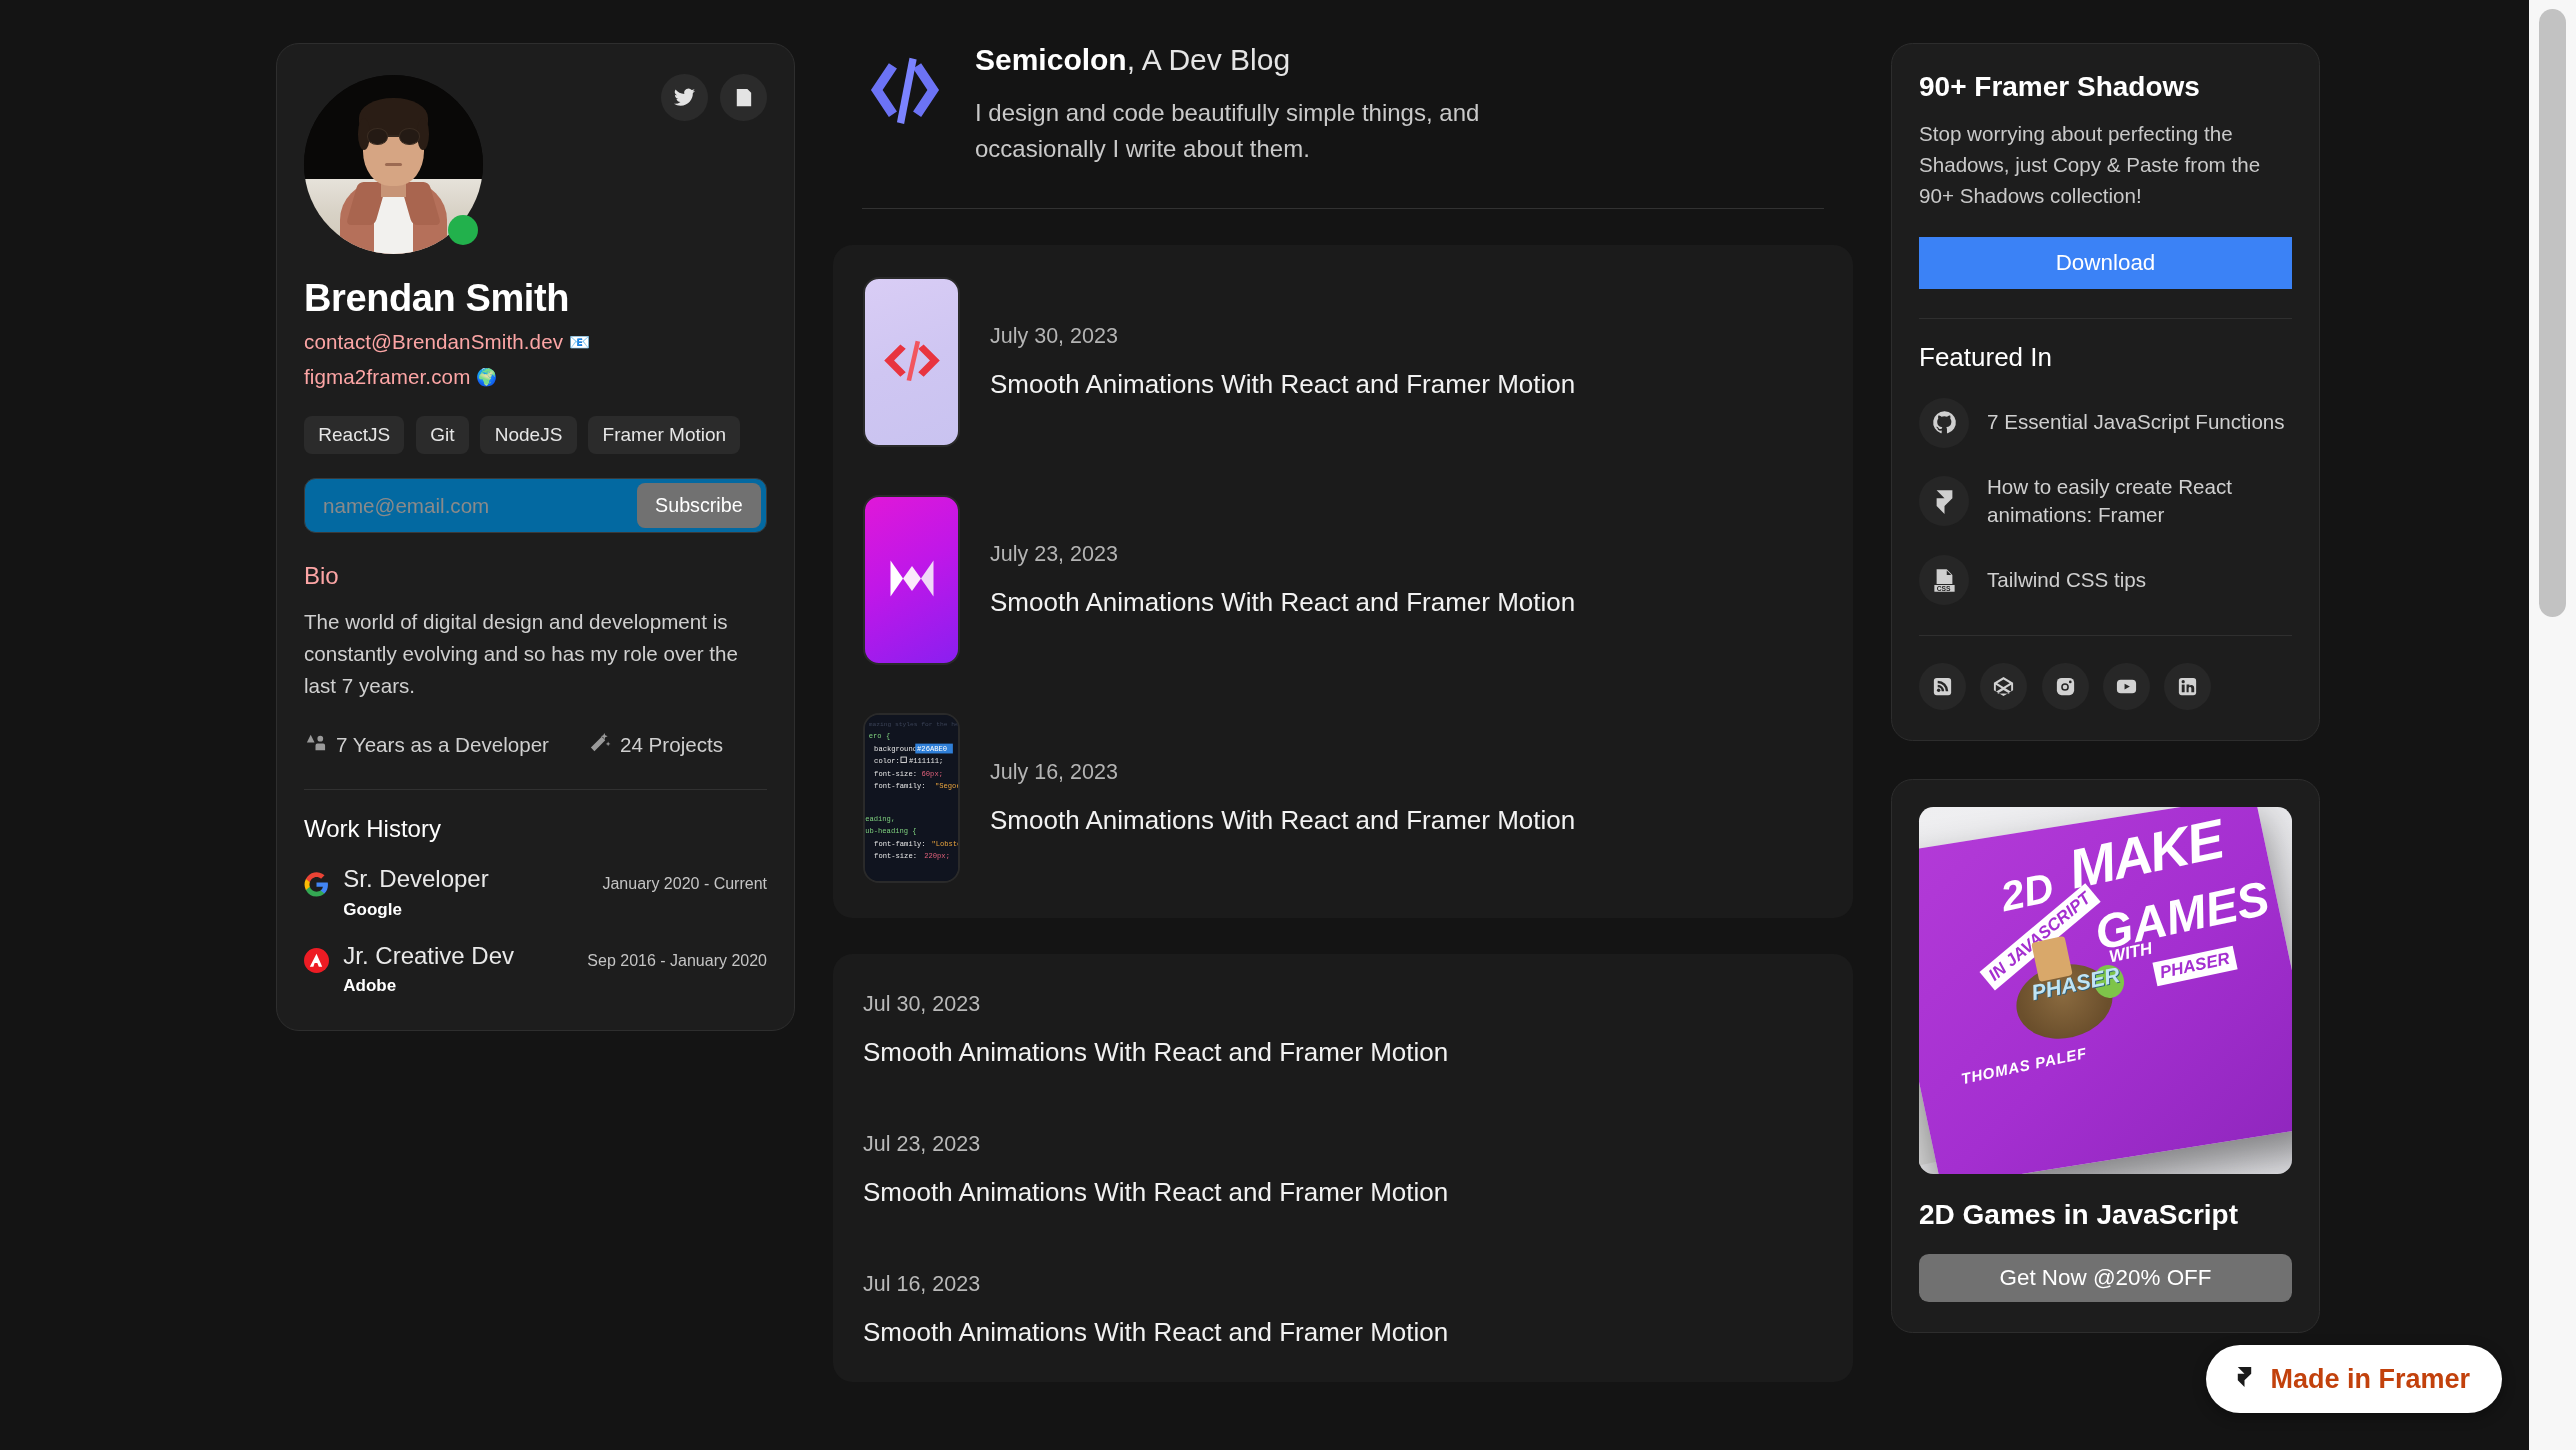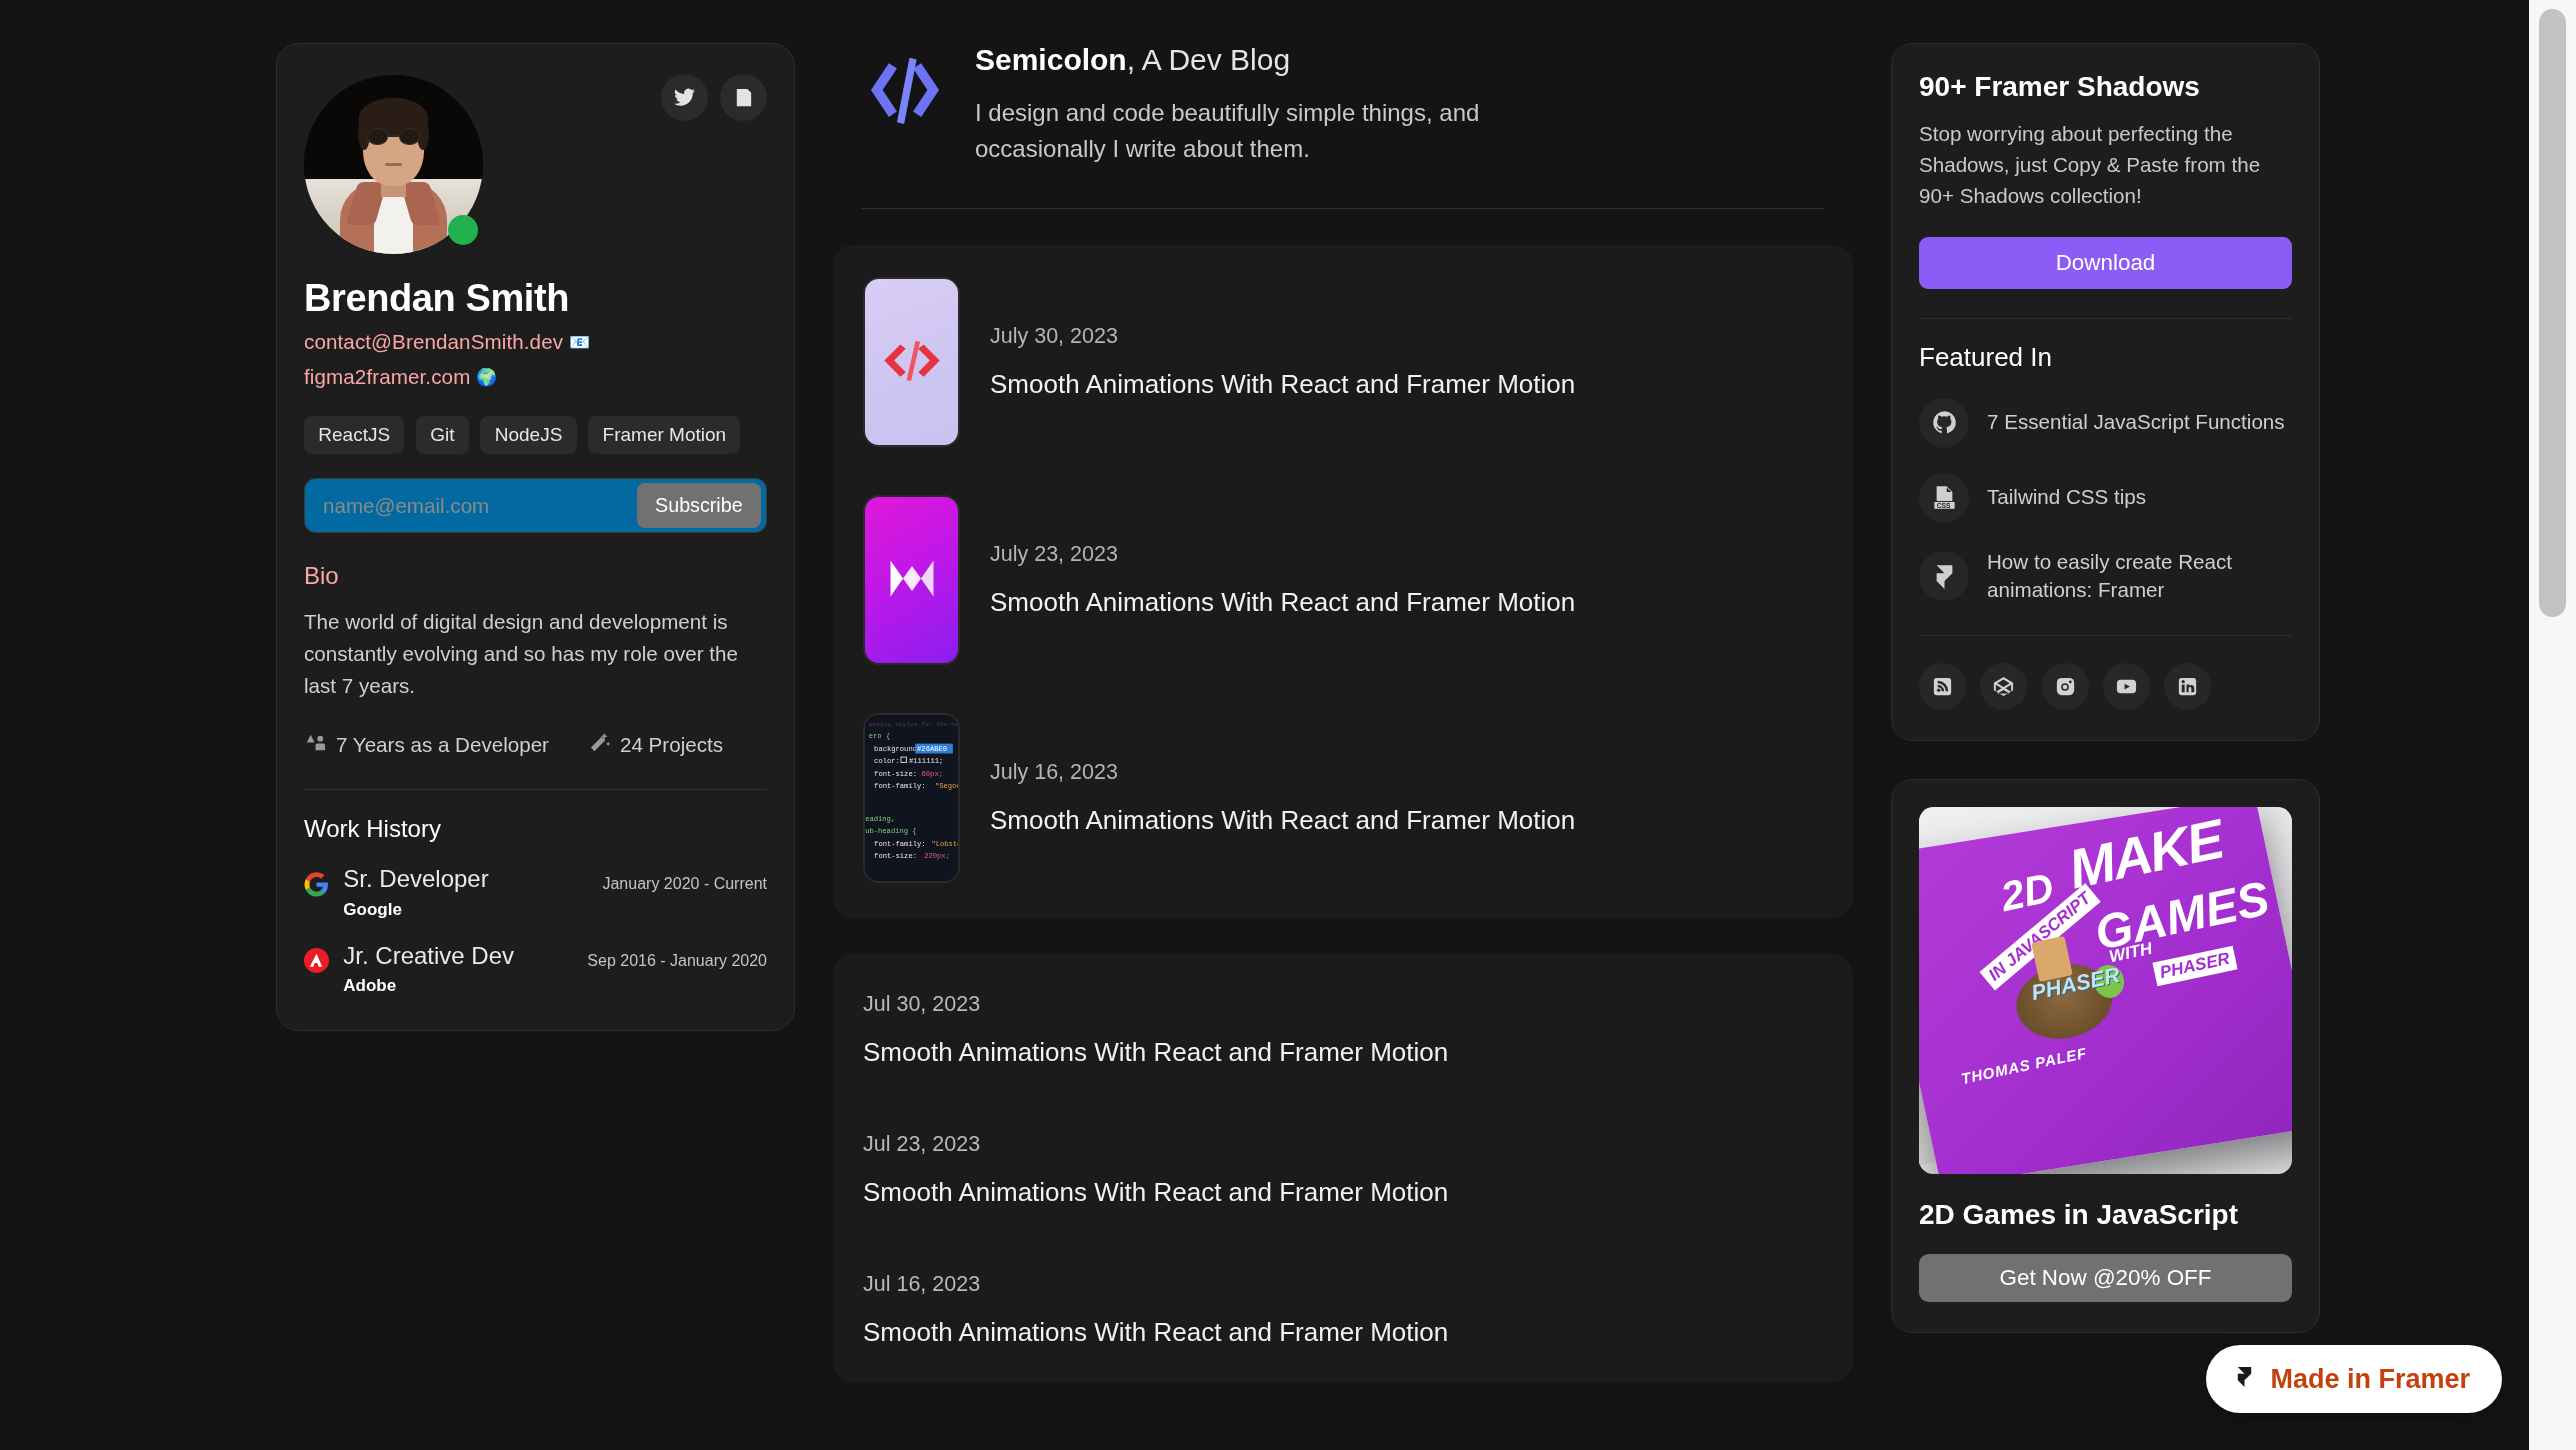--- a/index.html
+++ b/index.html
@@ -154,22 +154,22 @@
   .list-item:last-child { margin-bottom: 7.2px; }
   .list-date { font-size: 21.5px; color: #b9b9b9; }
   .list-title { margin-top: 19.7px; font-size: 26px; color: #f2f2f2; }
 
   
   #right-col { width: 429px; }
   .r-card { background: #1d1d1d; border: 0.9px solid #2d2d2d; border-radius: 21.5px; padding: 27px 27px 30px 27px; }
   #promo-title { font-size: 28px; color: #ffffff; font-weight: bold; }
   #promo-desc { margin-top: 16px; font-size: 20.6px; line-height: 1.5; color: #c9c9c9; }
   #download-button {
-    margin-top: 25px; width: 100%; height: 52px; background: #8b5cf6;
-    border: none; border-radius: 9px; color: #ffffff; font-size: 22.4px;
+    margin-top: 25px; width: 100%; height: 52px; background: #3b82f6;
+    border: none; border-radius: 0; color: #ffffff; font-size: 22.4px;
     cursor: pointer; font-family: "Liberation Sans", sans-serif;
   }
   .r-hr { height: 0.9px; background: #2f2f2f; margin: 29px 0 0 0; }
   #featured-title { font-size: 26px; color: #ffffff; margin-top: 23px; }
   .feat-item { display: flex; align-items: center; gap: 18px; margin-top: 25px; }
   .feat-ic {
     width: 50px; height: 50px; flex: 0 0 50px; border-radius: 50%;
     background: #262626; display: flex; align-items: center; justify-content: center;
   }
   .feat-ic svg { width: 27px; height: 27px; fill: #cfcfcf; }
@@ -467,34 +467,34 @@
             <svg viewBox="0 0 24 24">
                 <path d="M12 2a10 10 0 0 0-3.2 19.5c.5.1.7-.2.7-.5v-1.8c-2.8.6-3.4-1.3-3.4-1.3-.5-1.2-1.1-1.5-1.1-1.5-.9-.6.1-.6.1-.6 1 .1 1.5 1 1.5 1 .9 1.5 2.3 1.1 2.9.8.1-.6.3-1.1.6-1.4-2.2-.2-4.6-1.1-4.6-5a4 4 0 0 1 1-2.7c-.1-.3-.4-1.3.1-2.7 0 0 .8-.3 2.7 1a9.4 9.4 0 0 1 5 0c1.9-1.3 2.7-1 2.7-1 .5 1.4.2 2.4.1 2.7a4 4 0 0 1 1 2.7c0 3.9-2.4 4.8-4.6 5 .3.3.7 1 .7 2v2.9c0 .3.2.6.7.5A10 10 0 0 0 12 2z"></path>
               </svg>
           </span>
           <span class="feat-label">7 Essential JavaScript Functions</span>
         </div>
 
         <div class="feat-item">
           <span class="feat-ic">
             <svg viewBox="0 0 24 24">
+                <path d="M5 2h14v7H12zM5 9h14l-7 7H5zM5 16h7v7z"></path>
+              </svg>
+          </span>
+          <span class="feat-label">How to easily create React animations: Framer</span>
+        </div>
+
+        <div class="feat-item">
+          <span class="feat-ic">
+            <svg viewBox="0 0 24 24">
                 <path d="M5 2h9l5 5v8H5V2zm9 1v4h4l-4-4zM3 16h18v6H3v-6z"></path>
                 <text x="5" y="21" font-size="6" fill="#1d1d1d" font-family="Liberation Sans, sans-serif" font-weight="bold">CSS</text>
               </svg>
           </span>
           <span class="feat-label">Tailwind CSS tips</span>
-        </div>
-
-        <div class="feat-item">
-          <span class="feat-ic">
-            <svg viewBox="0 0 24 24">
-                <path d="M5 2h14v7H12zM5 9h14l-7 7H5zM5 16h7v7z"></path>
-              </svg>
-          </span>
-          <span class="feat-label">How to easily create React animations: Framer</span>
         </div>
 
         <div class="r-hr" style="margin-top:30px;"></div>
 
         <div id="social-row">
           <span class="soc">
             <svg viewBox="0 0 24 24">
                 <rect x="3" y="3" width="18" height="18" rx="3" fill="#d2d2d2"></rect>
                 <circle cx="8" cy="16" r="1.8" fill="#272727"></circle>
                 <path d="M7 6a11 11 0 0 1 11 11h-2.6A8.4 8.4 0 0 0 7 8.6V6zm0 4.3a6.7 6.7 0 0 1 6.7 6.7h-2.6A4.1 4.1 0 0 0 7 12.9v-2.6z" fill="#272727"></path>

